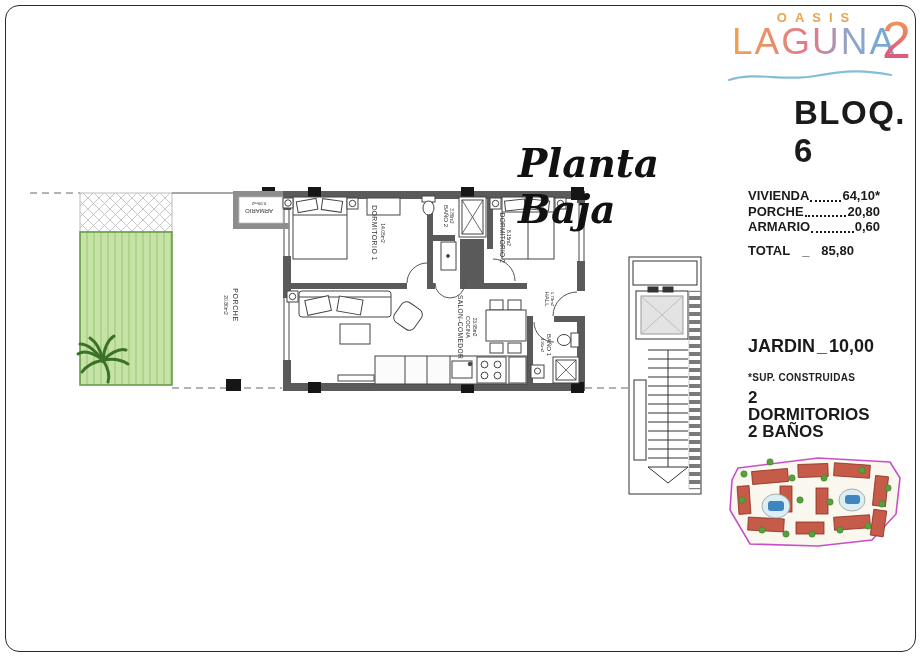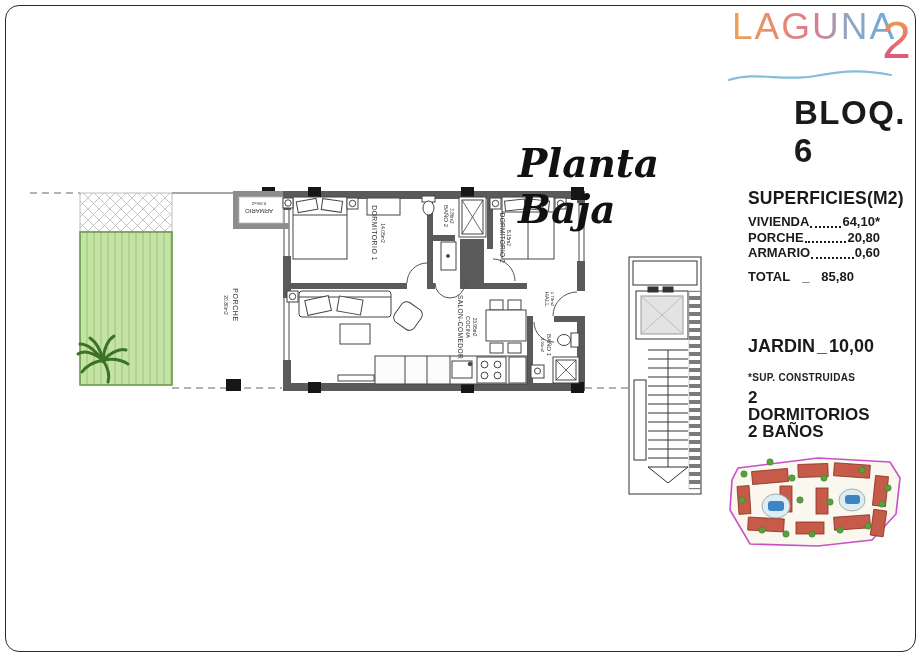--- a/index.html
+++ b/index.html
@@ -289,33 +289,33 @@
     <text x="224" y="305" font-size="5" transform="rotate(90 224 305)">20.80m2</text>
 
     <text x="259" y="215" font-size="6" transform="rotate(180 259 212)">ARMARIO</text>
     <text x="259" y="207" font-size="4.4" transform="rotate(180 259 204.5)">0.90m2</text>
   </g>
 </svg>
 
 <div class="frame"></div>
 
 <div class="logo">
+  <div class="logo-top">OASIS</div>
   <div><span class="logo-main">LAGUNA</span></div>
   <div class="logo-badge">2</div>
   <svg class="logo-wave" width="166" height="16" viewBox="0 0 166 16">
     <path d="M2,12 C28,3 56,14 88,8 S138,2 164,7" stroke="#85bdd9" stroke-width="2.2" fill="none" stroke-linecap="round"></path>
   </svg>
 </div>
 
 <div class="unit">
   <div class="bloq">BLOQ. 6</div>
 </div>
 
 <div class="surfaces">
-  <div class="title">SUPERFICIES(M2)</div>
   <div class="srow">
     <span>VIVIENDA</span>
     <span class="dots"></span>
     <span>64,10*</span>
   </div>
   <div class="srow">
     <span>PORCHE</span>
     <span class="dots"></span>
     <span>20,80</span>
   </div>

